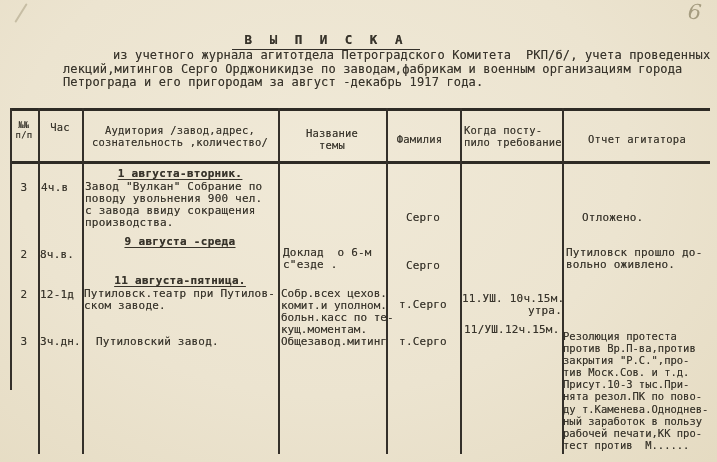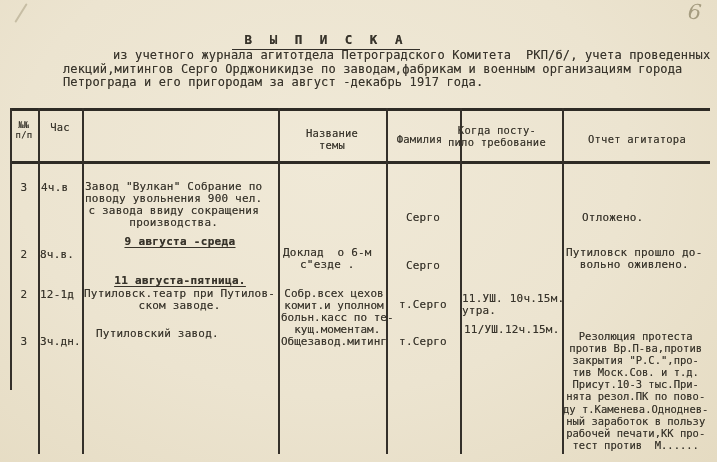--- a/index.html
+++ b/index.html
@@ -3,21 +3,21 @@
 <meta charset="utf-8">
 <style>
   html,body{margin:0;padding:0;background:#888;}
   .page{
     position:relative;width:717px;height:462px;overflow:hidden;
     background:radial-gradient(ellipse at 45% 35%, #f0e9d7 0%, #ece4d0 55%, #e5dbc2 100%);
     font-family:"DejaVu Sans Mono", monospace;color:#38342b;
   }
   .cell{
     position:absolute;white-space:pre;font-size:11px;line-height:12px;
-    letter-spacing:.2px;text-shadow:0 0 .5px rgba(56,52,43,.55);text-align:center;
+    letter-spacing:.2px;text-shadow:0 0 .5px rgba(56,52,43,.55);
   }
   .hd{
     position:absolute;white-space:pre;font-size:10.5px;line-height:12px;
     text-align:center;letter-spacing:.2px;text-shadow:0 0 .5px rgba(56,52,43,.55);
   }
   .dh{
     position:absolute;white-space:pre;font-size:11px;font-weight:bold;
     text-decoration:underline;text-underline-offset:2px;text-align:center;
     letter-spacing:.3px;text-shadow:0 0 .5px rgba(46,43,35,.6);
   }
@@ -63,27 +63,30 @@
   <div class="vline" style="left:38px;top:108px;height:346px"></div>
   <div class="vline" style="left:82px;top:108px;height:346px"></div>
   <div class="vline" style="left:278px;top:108px;height:346px"></div>
   <div class="vline" style="left:386px;top:108px;height:346px"></div>
   <div class="vline" style="left:460px;top:108px;height:346px"></div>
   <div class="vline" style="left:562px;top:108px;height:346px"></div>
 
   <div class="hd" style="left:10px;top:120px;width:28px;font-size:9px;line-height:10px">№№
 п/п</div>
   <div class="hd" style="left:38px;top:121px;width:44px">Час</div>
+  <div class="hd" style="left:82px;top:124px;width:196px">Аудитория /завод,адрес,
+сознательность ,количество/</div>
   <div class="hd" style="left:278px;top:127px;width:108px">Название
 темы</div>
   <div class="hd" style="left:386px;top:133px;width:67px">Фамилия</div>
-  <div class="hd" style="left:448px;top:124px;width:98px;text-align:center">Когда посту-
+  <div class="hd" style="left:464px;top:124px;width:98px;text-align:left">Когда посту-
 пило требование</div>
   <div class="hd" style="left:562px;top:133px;width:150px">Отчет агитатора</div>
 
+  <div class="dh" style="left:82px;top:167px;width:196px">1 августа-вторник.</div>
   <div class="cell" style="left:10px;top:182px;width:28px;text-align:center">3</div>
   <div class="cell" style="left:41px;top:182px">4ч.в</div>
   <div class="cell" style="left:85px;top:181px">Завод "Вулкан" Собрание по
 поводу увольнения 900 чел.
 с завода ввиду сокращения
 производства.</div>
   <div class="cell" style="left:386px;top:212px;width:74px;text-align:center">Серго</div>
   <div class="cell" style="left:582px;top:212px">Отложено.</div>
 
   <div class="dh" style="left:82px;top:235px;width:196px">9 августа -среда</div>
@@ -98,26 +101,26 @@
   <div class="dh" style="left:82px;top:274px;width:196px">11 августа-пятница.</div>
   <div class="cell" style="left:10px;top:289px;width:28px;text-align:center">2</div>
   <div class="cell" style="left:40px;top:289px">12-1д</div>
   <div class="cell" style="left:281px;top:288px;letter-spacing:0">Собр.всех цехов.
 комит.и уполном.
 больн.касс по те-
 кущ.моментам.</div>
   <div class="cell" style="left:84px;top:288px">Путиловск.театр при Путилов-
 ском заводе.</div>
   <div class="cell" style="left:386px;top:299px;width:74px;text-align:center">т.Серго</div>
-  <div class="cell" style="left:462px;top:293px;width:100px;text-align:left">11.УШ. 10ч.15м.
+  <div class="cell" style="left:462px;top:293px;width:100px;text-align:right">11.УШ. 10ч.15м.
 утра.</div>
 
   <div class="cell" style="left:10px;top:336px;width:28px;text-align:center">3</div>
   <div class="cell" style="left:40px;top:336px">3ч.дн.</div>
-  <div class="cell" style="left:96px;top:328px">Путиловский завод.</div>
+  <div class="cell" style="left:96px;top:336px">Путиловский завод.</div>
   <div class="cell" style="left:281px;top:336px;letter-spacing:0">Общезавод.митинг</div>
   <div class="cell" style="left:386px;top:336px;width:74px;text-align:center">т.Серго</div>
   <div class="cell" style="left:464px;top:324px">11/УШ.12ч.15м.</div>
   <div class="cell" style="left:563px;top:330px;font-size:10.5px;line-height:12.1px;letter-spacing:0">Резолюция протеста
 против Вр.П-ва,против
 закрытия "Р.С.",про-
 тив Моск.Сов. и т.д.
 Присут.10-3 тыс.При-
 нята резол.ПК по пово-
 ду т.Каменева.Одноднев-

